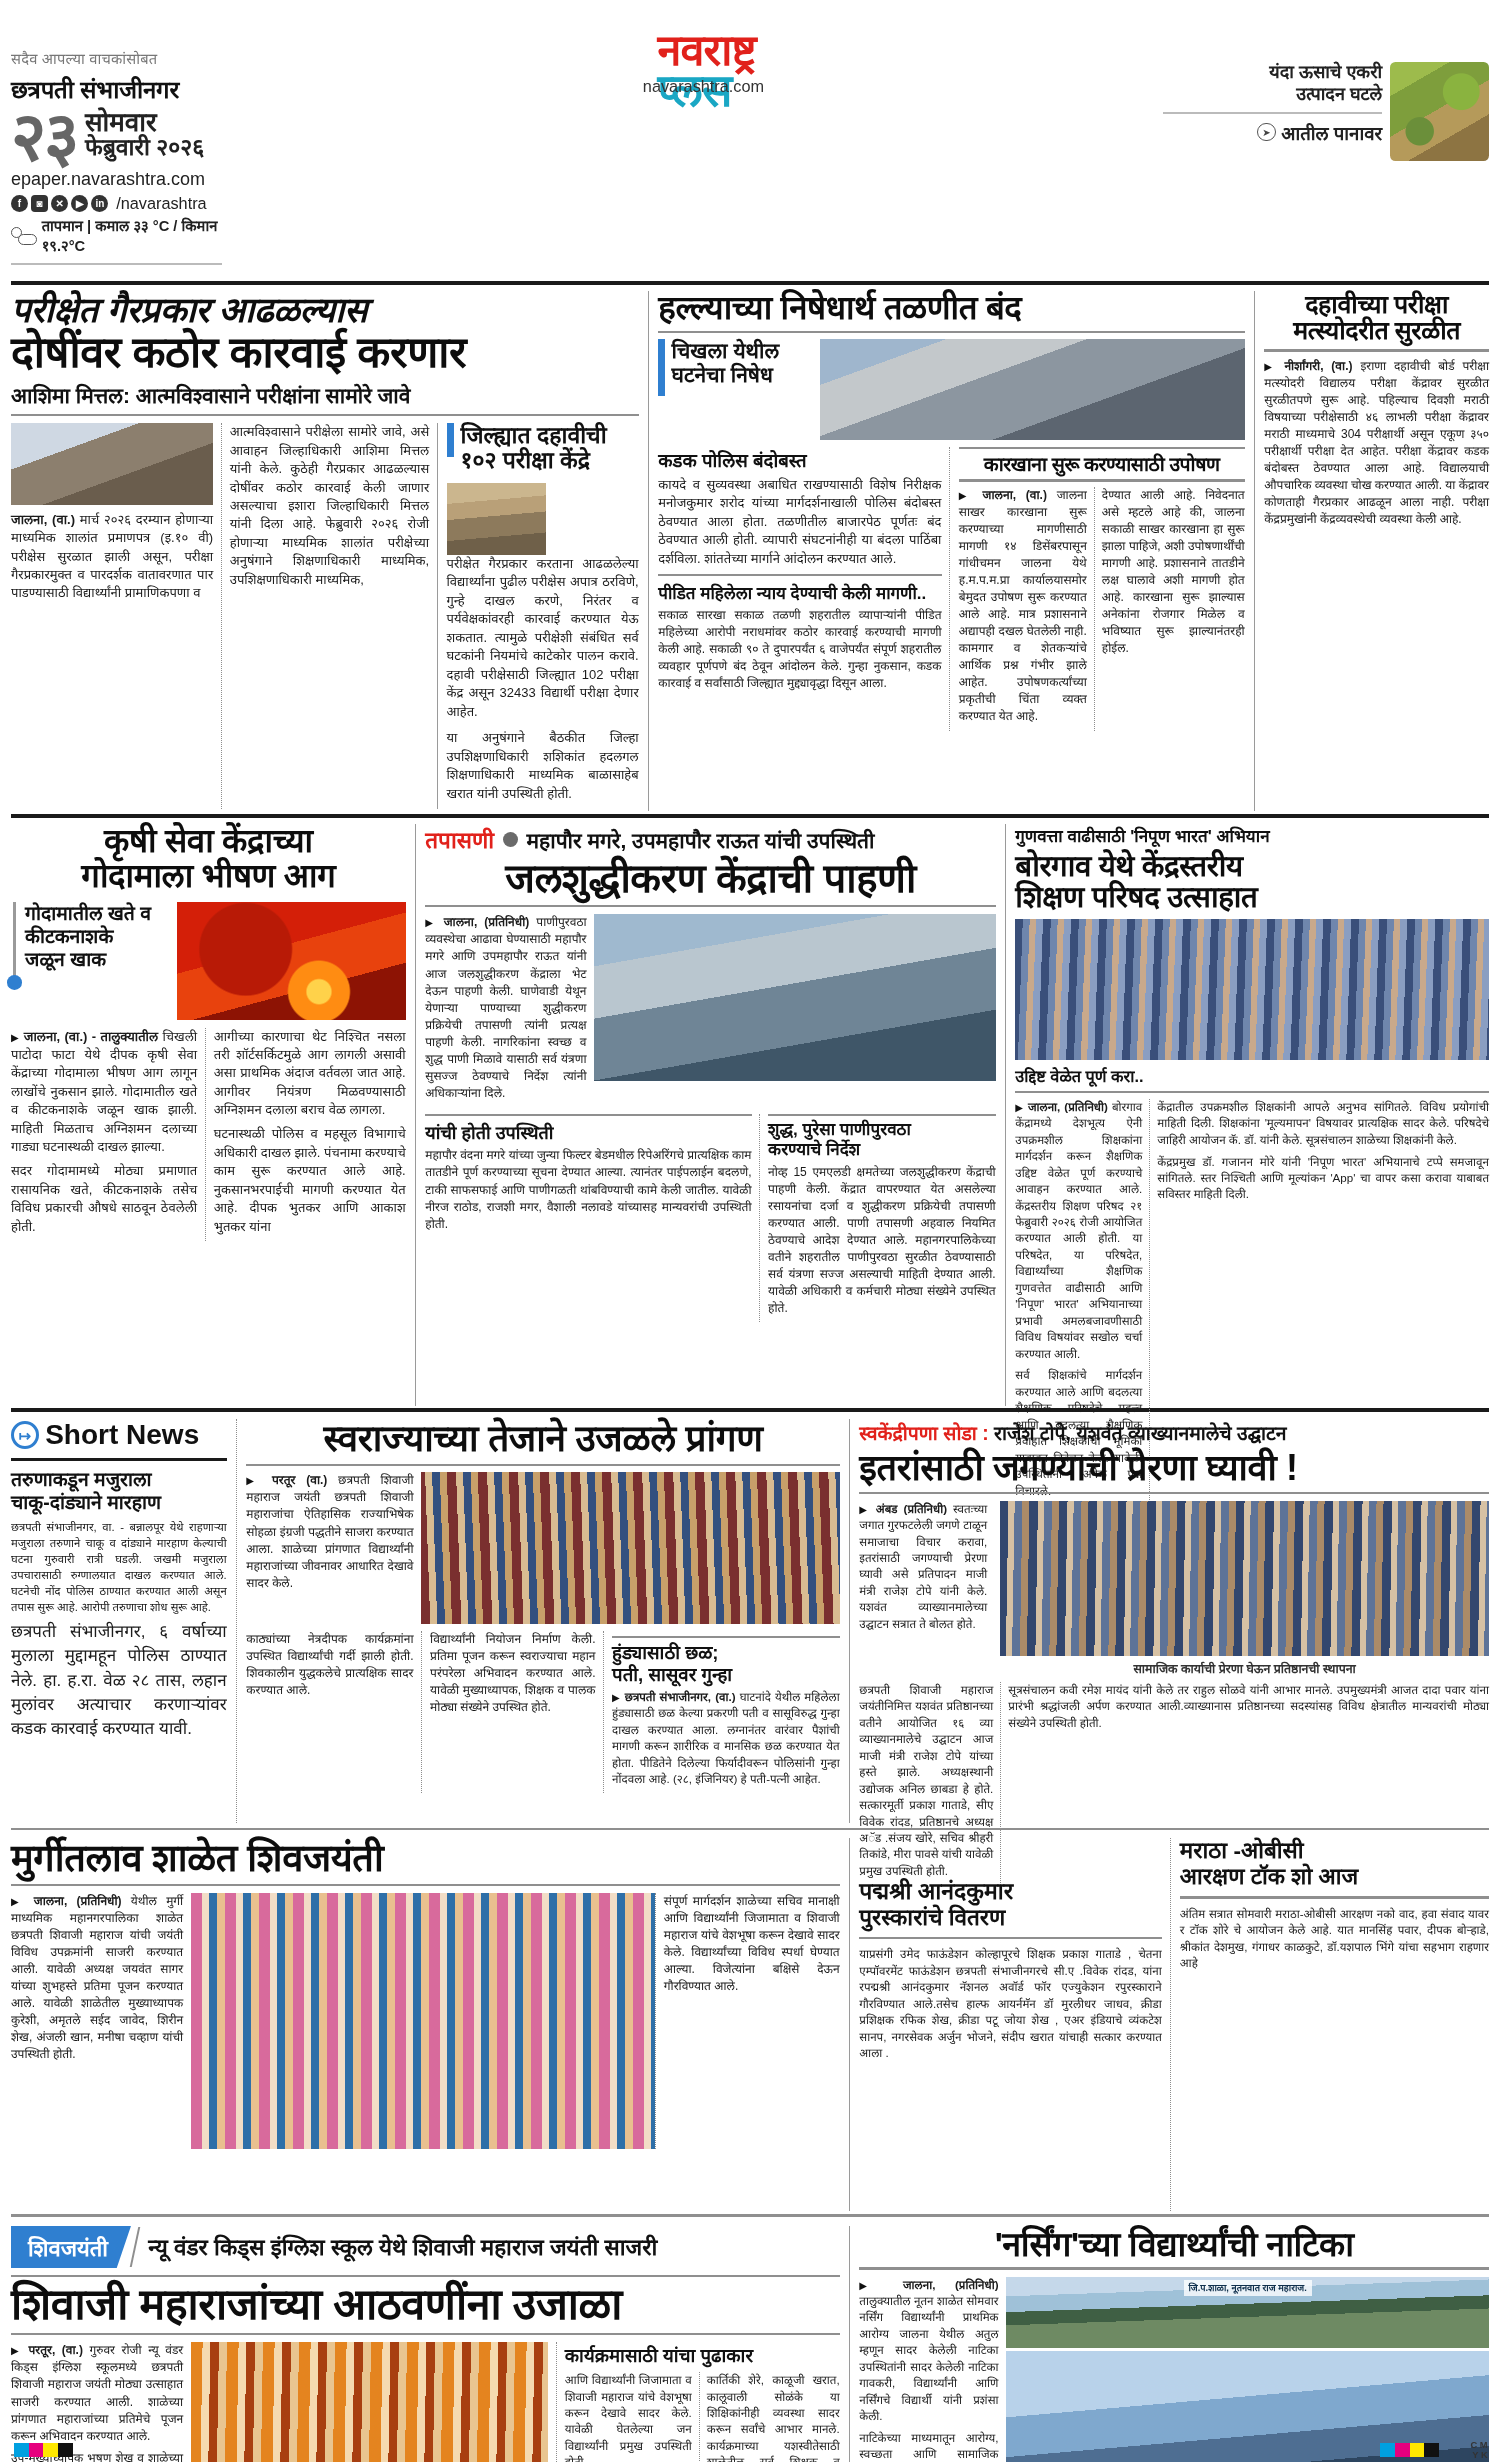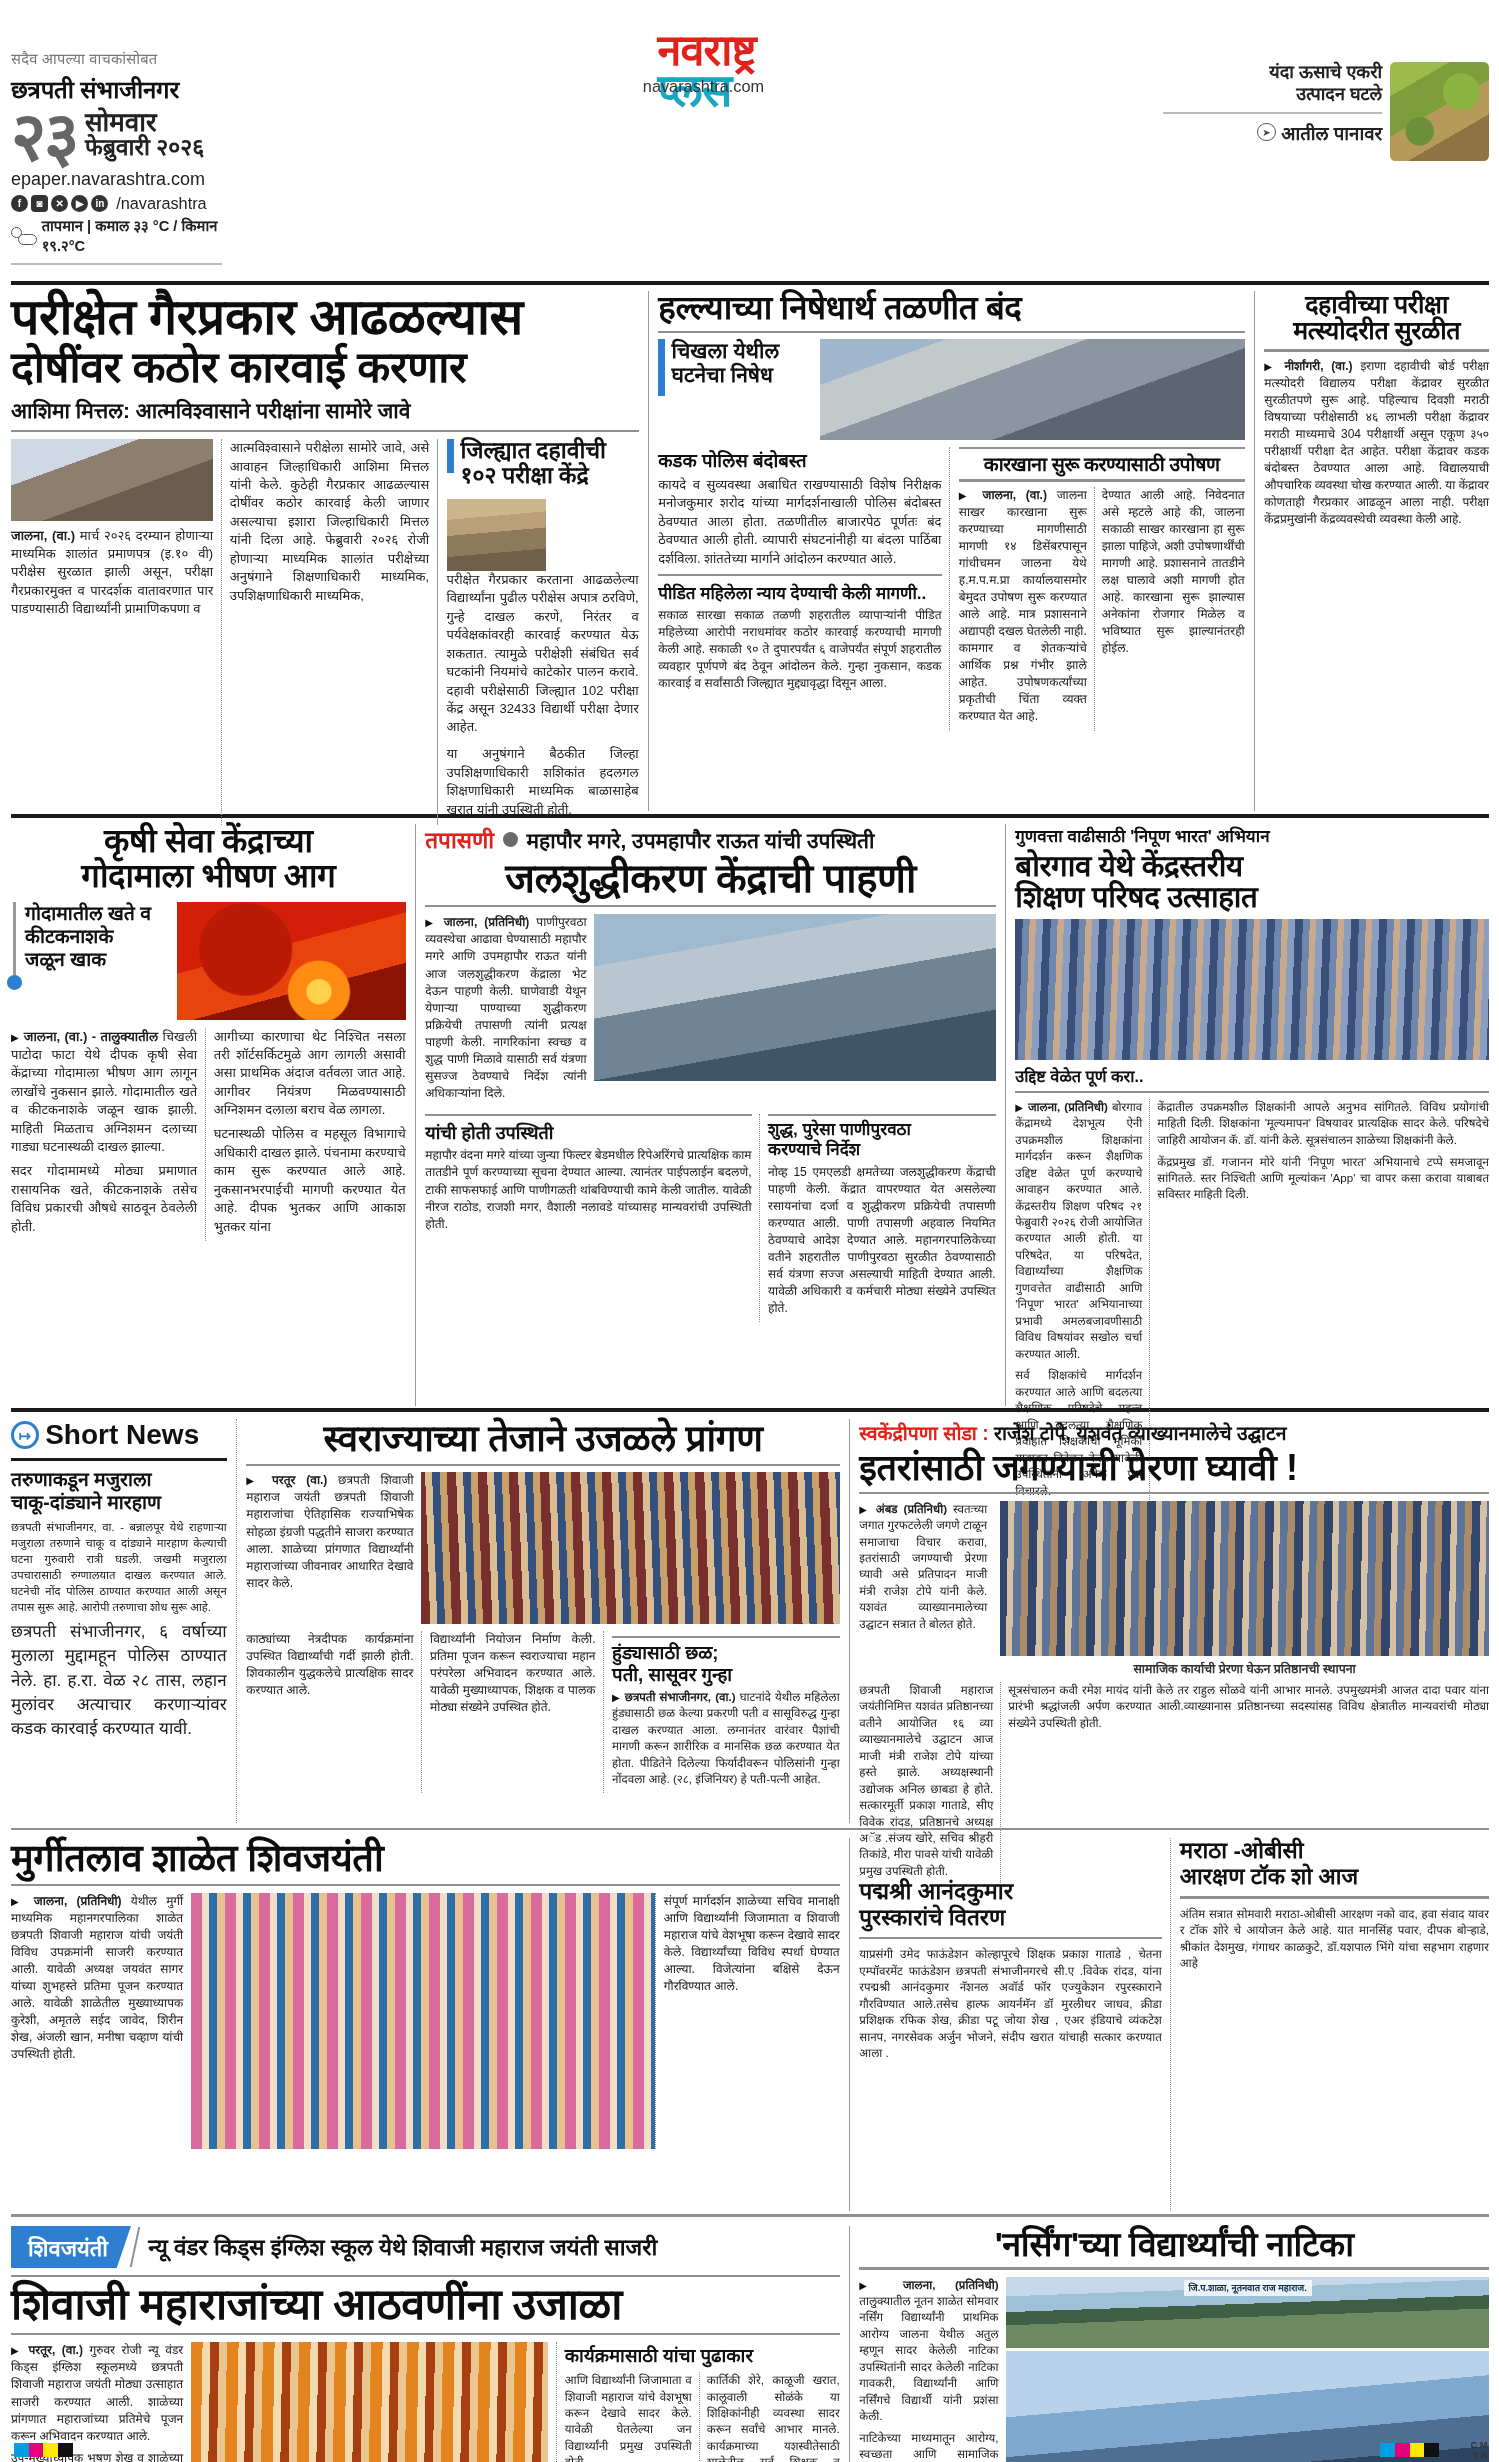--- a/index.html
+++ b/index.html
@@ -168,38 +168,38 @@
         </div>
       </div>
       <div class="mhr-photo"></div>
     </div>
   </div>
   <div class="thick"></div>
 
   <div style="display:flex; margin-top:6.2px; height:520px;">
 
     <div style="width:637px; padding-right:9.3px;">
-      <h1 class="hl" style="font-size:50px;">परीक्षेत गैरप्रकार आढळल्यास</h1>
+      <h1 class="hl" style="font-size:35px;font-style:italic;">परीक्षेत गैरप्रकार आढळल्यास</h1>
       <h1 class="hl" style="font-size:43px; margin-top:1.6px;">दोषींवर कठोर कारवाई करणार</h1>
       <div class="sub" style="font-size:21px; margin-top:5.4px;">आशिमा मित्तल: आत्मविश्वासाने परीक्षांना सामोरे जावे</div>
       <div class="med" style="margin-top:5.4px;"></div>
 
       <div style="display:flex; margin-top:7px;">
         <div style="width:210px; padding-right:7.8px;">
           <div class="photo" style="width:100%; height:82px; background:linear-gradient(160deg,#cfd8e3 0 30%,#8c7f6e 30% 60%,#6a5d4d 60% 100%); margin-bottom:5.4px;"></div>
           <p class="body"><b>जालना, (वा.)</b>
             <span>मार्च २०२६ दरम्यान होणाऱ्या माध्यमिक शालांत प्रमाणपत्र (इ.१० वी) परीक्षेस सुरळात झाली असून, परीक्षा गैरप्रकारमुक्त व पारदर्शक वातावरणात पार पाडण्यासाठी विद्यार्थ्यांनी प्रामाणिकपणा व</span></p>
         </div>
         <div class="dotv" style="width:216px; padding:0 7.8px;">
           <p class="body">आत्मविश्वासाने परीक्षेला सामोरे जावे, असे आवाहन जिल्हाधिकारी आशिमा मित्तल यांनी केले. कुठेही गैरप्रकार आढळल्यास दोषींवर कठोर कारवाई केली जाणार असल्याचा इशारा जिल्हाधिकारी मित्तल यांनी दिला आहे. फेब्रुवारी २०२६ रोजी होणाऱ्या माध्यमिक शालांत परीक्षेच्या अनुषंगाने शिक्षणाधिकारी माध्यमिक, उपशिक्षणाधिकारी माध्यमिक,</p>
         </div>
         <div class="solv" style="flex:1; padding-left:8.5px;">
           <div style="display:flex;">
             <div class="blue-bar" style="height:34px; margin-right:7px;"></div>
-            <div class="sub" style="font-size:23px; line-height:1.08;font-family:Liberation Serif, serif;">जिल्ह्यात दहावीची १०२ परीक्षा केंद्रे</div>
+            <div class="sub" style="font-size:23px; line-height:1.08;">जिल्ह्यात दहावीची १०२ परीक्षा केंद्रे</div>
           </div>
           <div style="display:flex; margin-top:10px;flex-direction:column;">
             <div class="photo ph-class" style="width:99px; height:72px; margin-right:7px; flex:none;"></div>
             <p class="body" style="flex:1;">परीक्षेत गैरप्रकार करताना आढळलेल्या विद्यार्थ्यांना पुढील परीक्षेस अपात्र ठरविणे, गुन्हे दाखल करणे, निरंतर व पर्यवेक्षकांवरही कारवाई करण्यात येऊ शकतात. त्यामुळे परीक्षेशी संबंधित सर्व घटकांनी नियमांचे काटेकोर पालन करावे. दहावी परीक्षेसाठी जिल्ह्यात 102 परीक्षा केंद्र असून 32433 विद्यार्थी परीक्षा देणार आहेत.</p>
           </div>
           <p class="body" style="margin-top:3.1px;">या अनुषंगाने बैठकीत जिल्हा उपशिक्षणाधिकारी शशिकांत हदलगल शिक्षणाधिकारी माध्यमिक बाळासाहेब खरात यांनी उपस्थिती होती.</p>
         </div>
       </div>
     </div>
 

